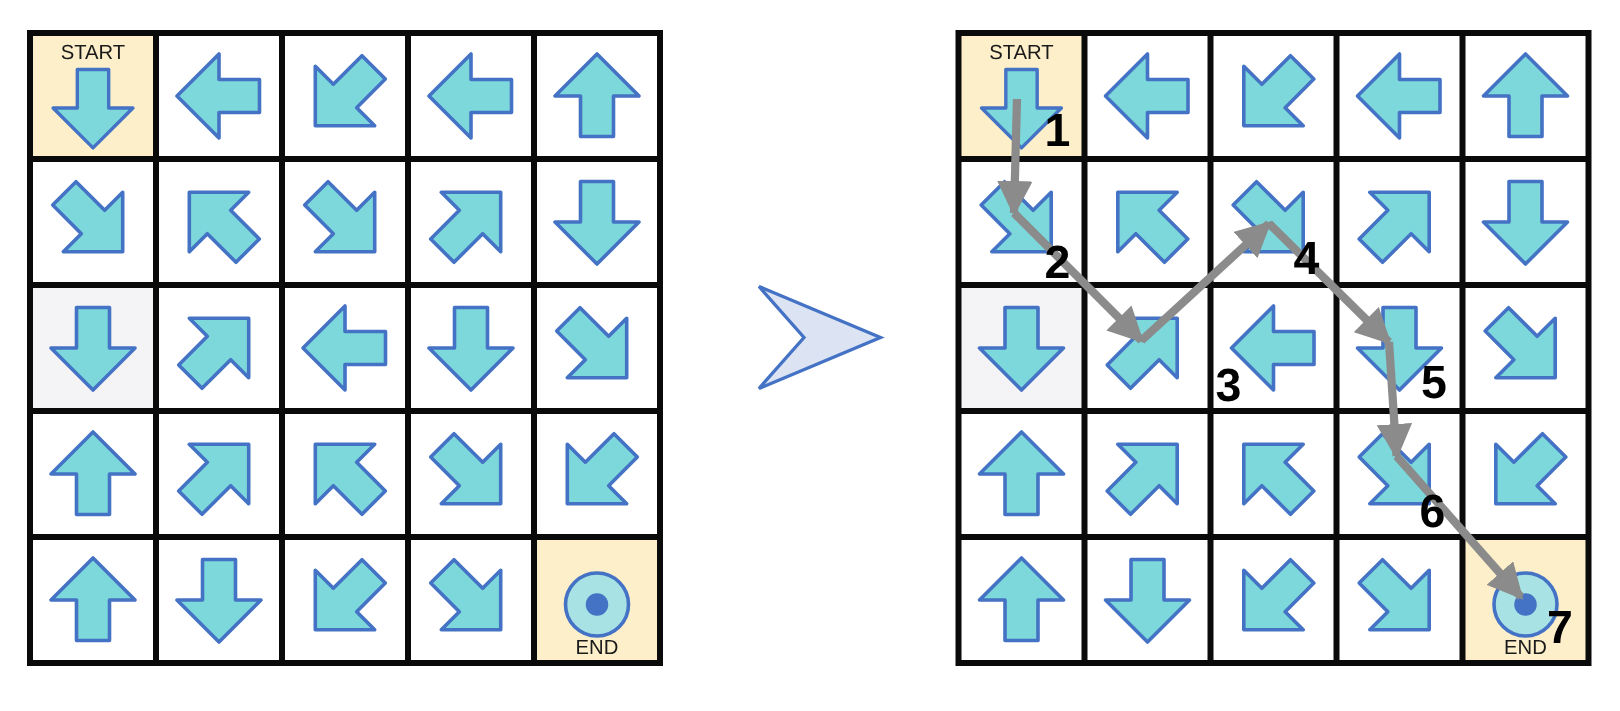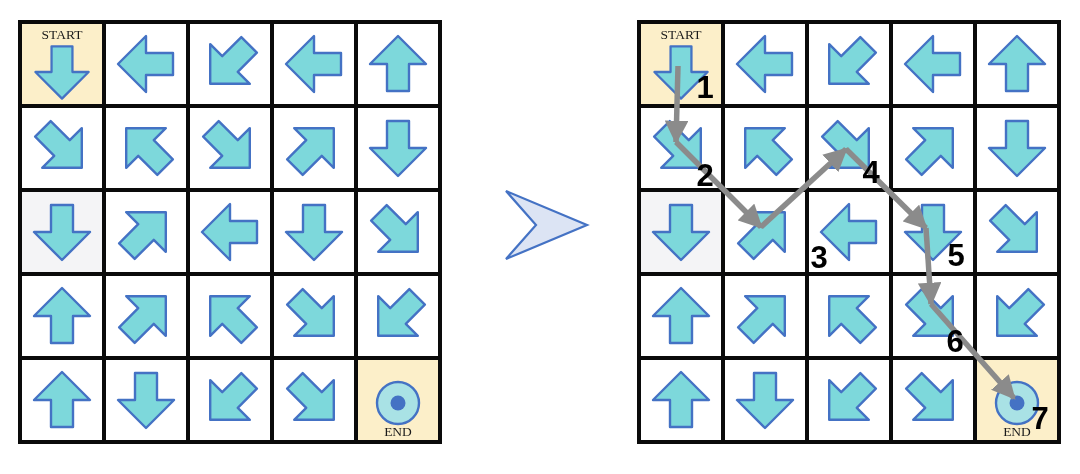--- a/index.html
+++ b/index.html
@@ -10,21 +10,21 @@
   .grid{
     position:absolute;background:#0a0a0a;padding:4px;
     display:grid;grid-template-columns:repeat(5,80px);grid-template-rows:repeat(5,80px);
     gap:4px;
   }
   .cell{background:#ffffff;position:relative;display:flex;align-items:center;justify-content:center;}
   .cell.start,.cell.end{background:#fcefc9;}
   .cell.shaded{background:#f4f4f6;}
   .corner-label{
     position:absolute;left:0;width:100%;text-align:center;
-    font-size:13.5px;color:#1a1a1a;line-height:1;font-weight:400;font-family:Liberation Serif, serif;
+    font-size:13.5px;color:#1a1a1a;line-height:1;font-weight:400;
   }
   .start-label{top:4px;}
   .end-label{bottom:2px;}
   .cell.start svg.arrow{transform:translateY(8px) scale(0.95);}
   .cell.end svg.target{transform:translateY(2px);}
   .path-overlay{position:absolute;pointer-events:none;}
   .chevron{position:absolute;}
 </style>
 </head>
 <body>

